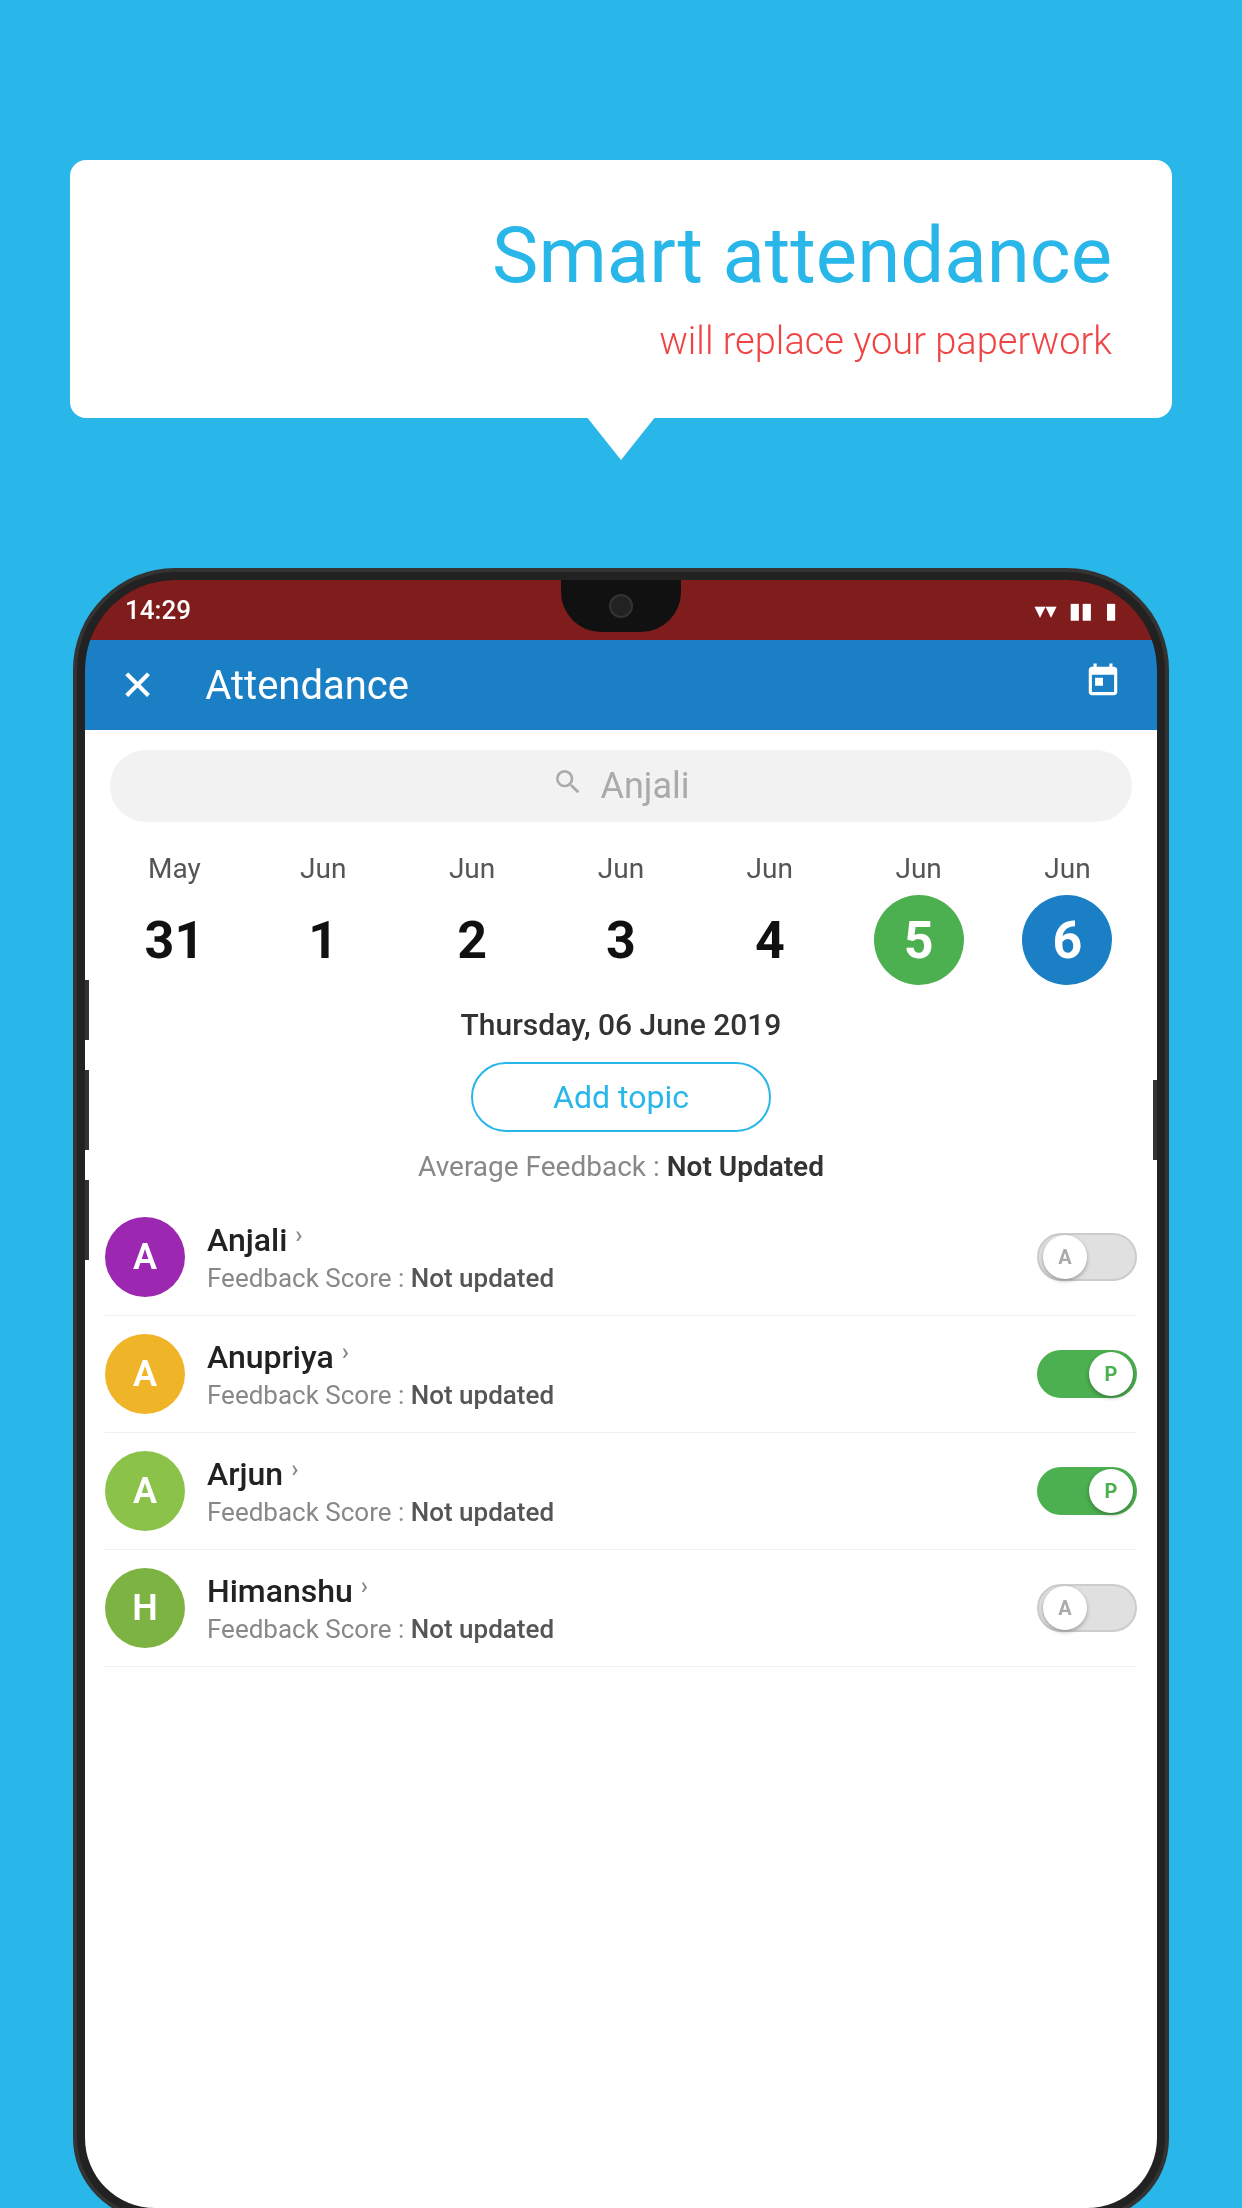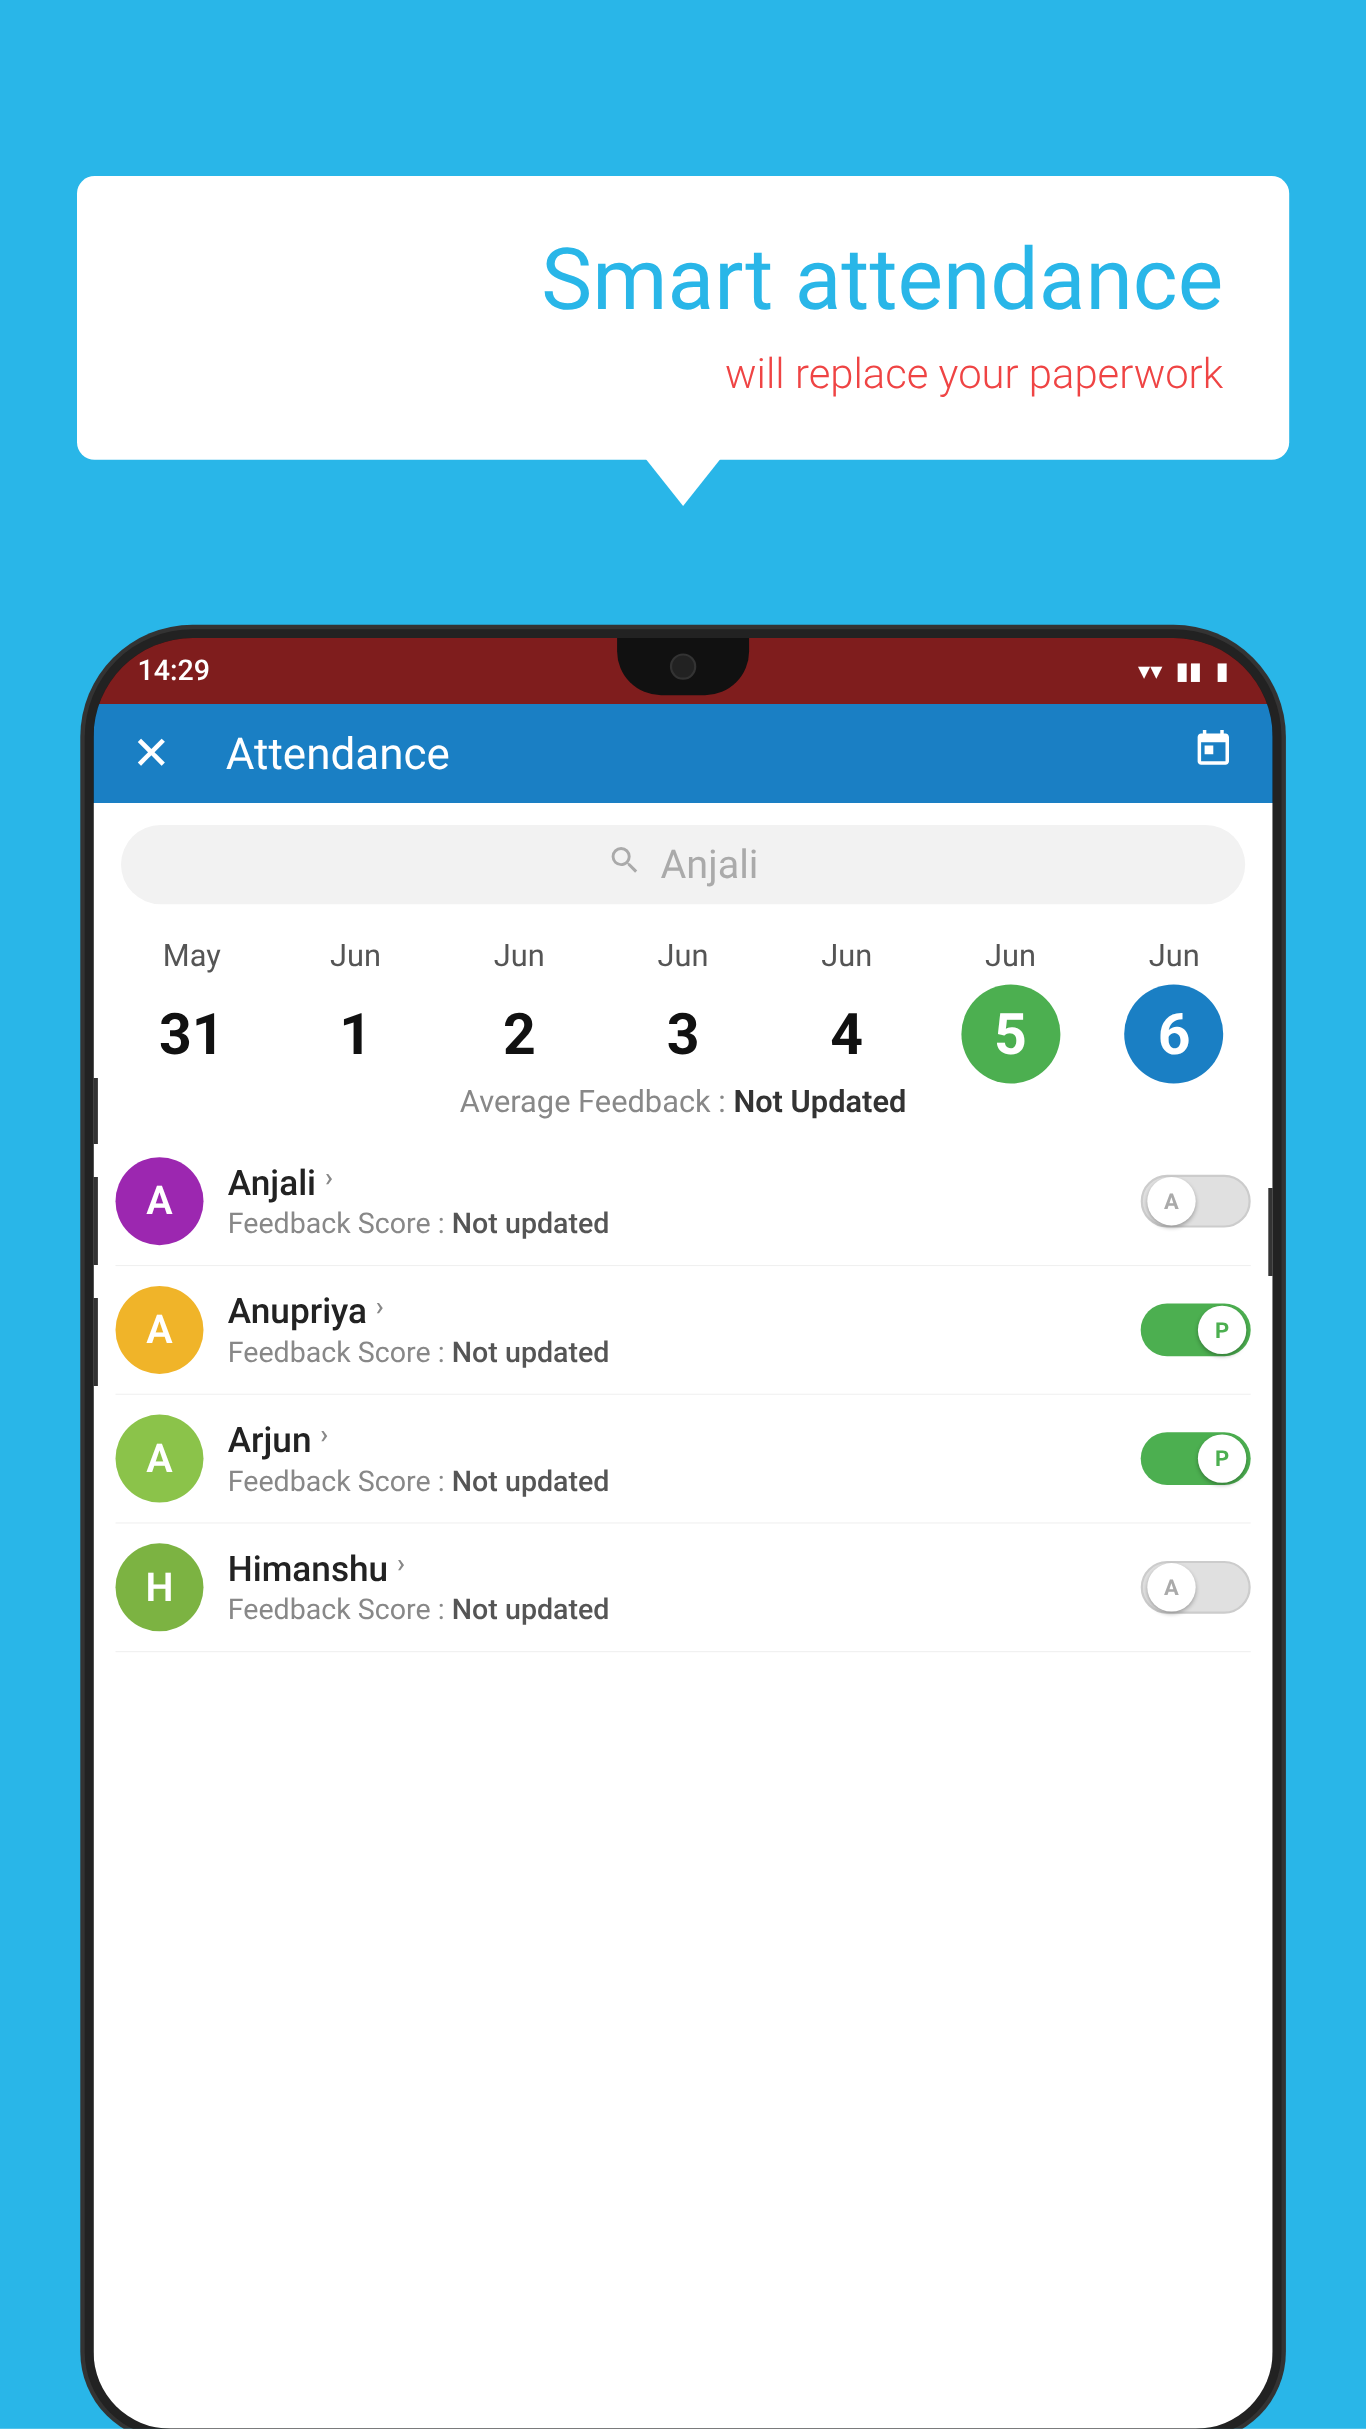--- a/index.html
+++ b/index.html
@@ -435,21 +435,23 @@
       <div class="cal-day">
         <span class="cal-month">Jun</span>
         <span class="cal-date today">5</span>
       </div>
       <div class="cal-day">
         <span class="cal-month">Jun</span>
         <span class="cal-date selected">6</span>
       </div>
     </div>
 
-
+    <div class="date-info">Thursday, 06 June 2019</div>
+
+    <div class="add-topic-btn">Add topic</div>
 
     <div class="avg-feedback">
       <span>Average Feedback : </span><strong>Not Updated</strong>
     </div>
 
     <div class="student-list">
 
       <div class="student-item">
         <div class="avatar" style="background-color: #9c27b0;">A</div>
         <div class="student-info">

